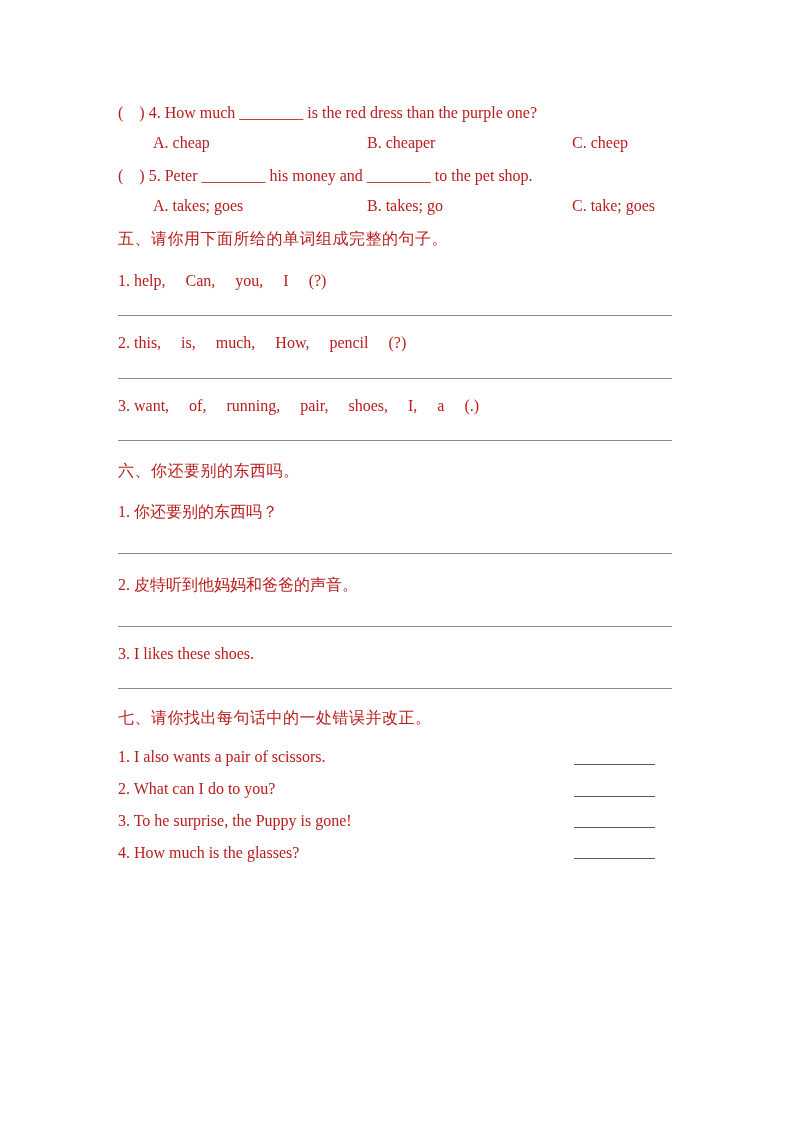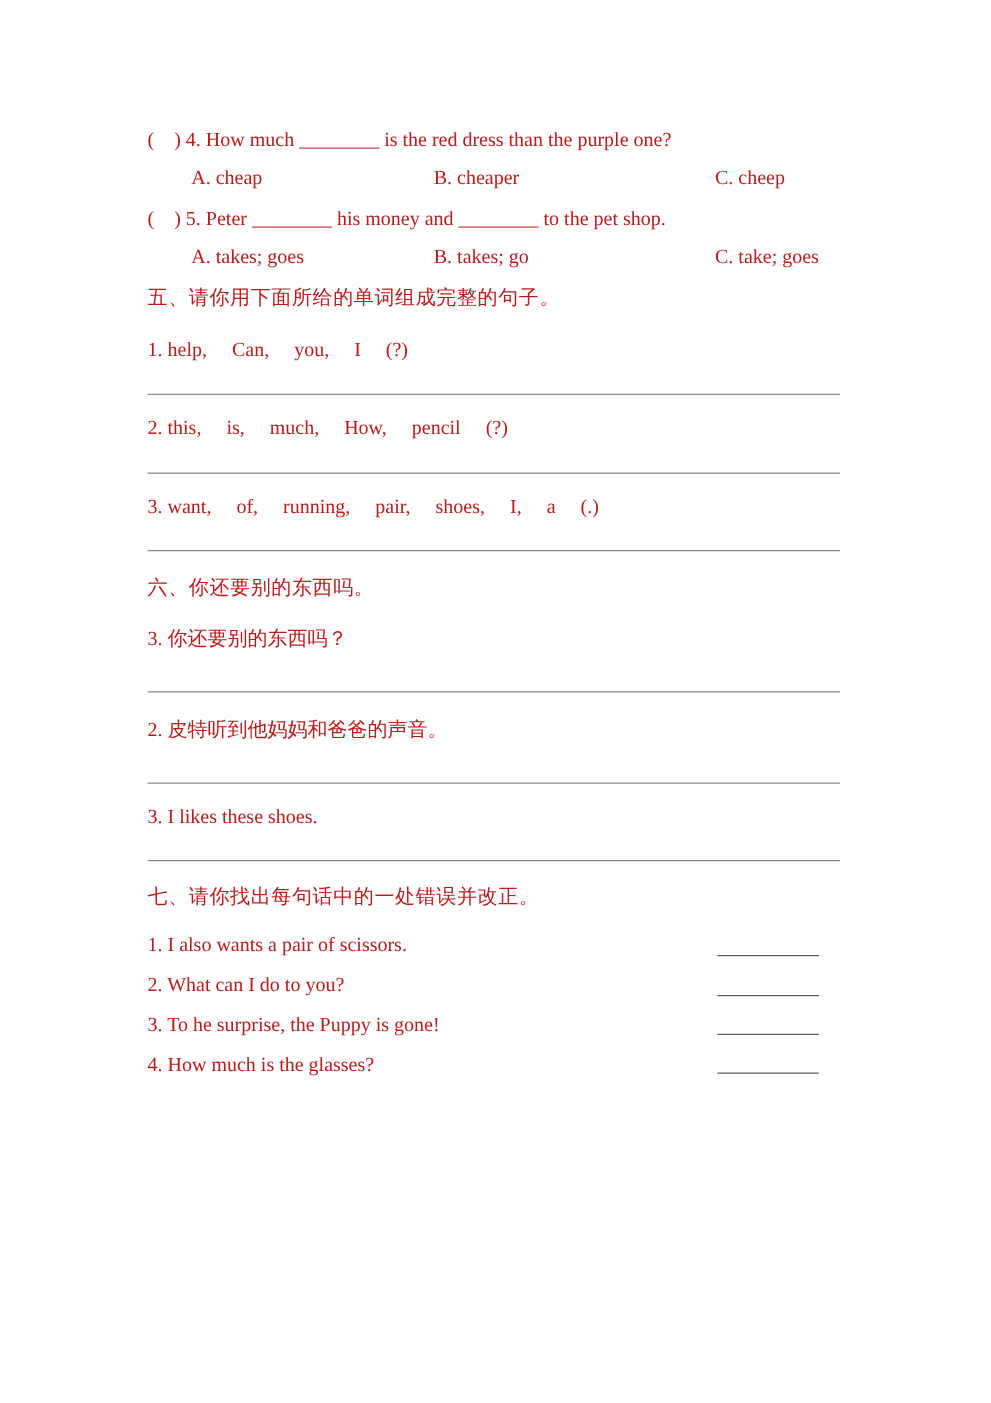--- a/index.html
+++ b/index.html
@@ -19,21 +19,21 @@
     line-height: 19px;
     white-space: pre;
   }
   .heading {
     font-family: Liberation Sans, sans-serif;
     letter-spacing: 0.5px;
   }
   .opts { position: absolute; left: 0; top: 0; width: 679px; height: 20px; font-family: Liberation Serif, serif; }
   .opts span { position: absolute; top: 0; white-space: pre; }
   .opt-a { left: 153px; }
-  .opt-b { left: 347px; }
+  .opt-b { left: 367px; }
   .opt-c { left: 572px; text-align: right; }
   .answer-line {
     position: absolute;
     left: 118px;
     width: 554px;
     height: 0;
     border-top: 1.2px solid #8a8a8a;
   }
   .short-blank {
     position: absolute;
@@ -68,21 +68,21 @@
   <div class="answer-line" style="top:315px"></div>
 
   <div class="row" style="top:333px">2. this,     is,     much,     How,     pencil     (?)</div>
   <div class="answer-line" style="top:378px"></div>
 
   <div class="row" style="top:396px">3. want,     of,     running,     pair,     shoes,     I,     a     (.)</div>
   <div class="answer-line" style="top:440px"></div>
 
   <div class="row heading" style="top:461px">六、你还要别的东西吗。</div>
 
-  <div class="row" style="top:502px">3. 你还要别的东西吗？</div>
+  <div class="row" style="top:502px">1. 你还要别的东西吗？</div>
   <div class="answer-line" style="top:553px"></div>
 
   <div class="row" style="top:575px">2. 皮特听到他妈妈和爸爸的声音。</div>
   <div class="answer-line" style="top:626px"></div>
 
   <div class="row" style="top:644px">3. I likes these shoes.</div>
   <div class="answer-line" style="top:688px"></div>
 
   <div class="row heading" style="top:708px">七、请你找出每句话中的一处错误并改正。</div>
 

